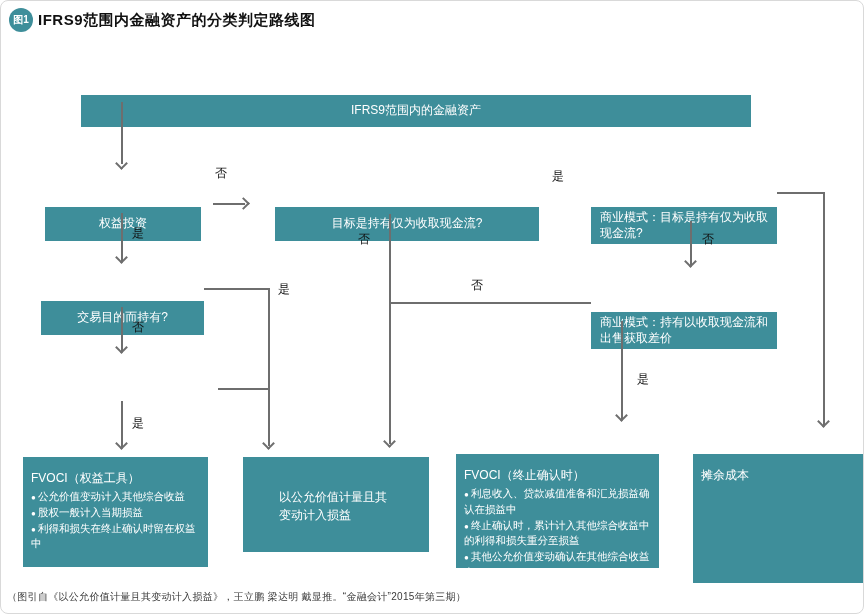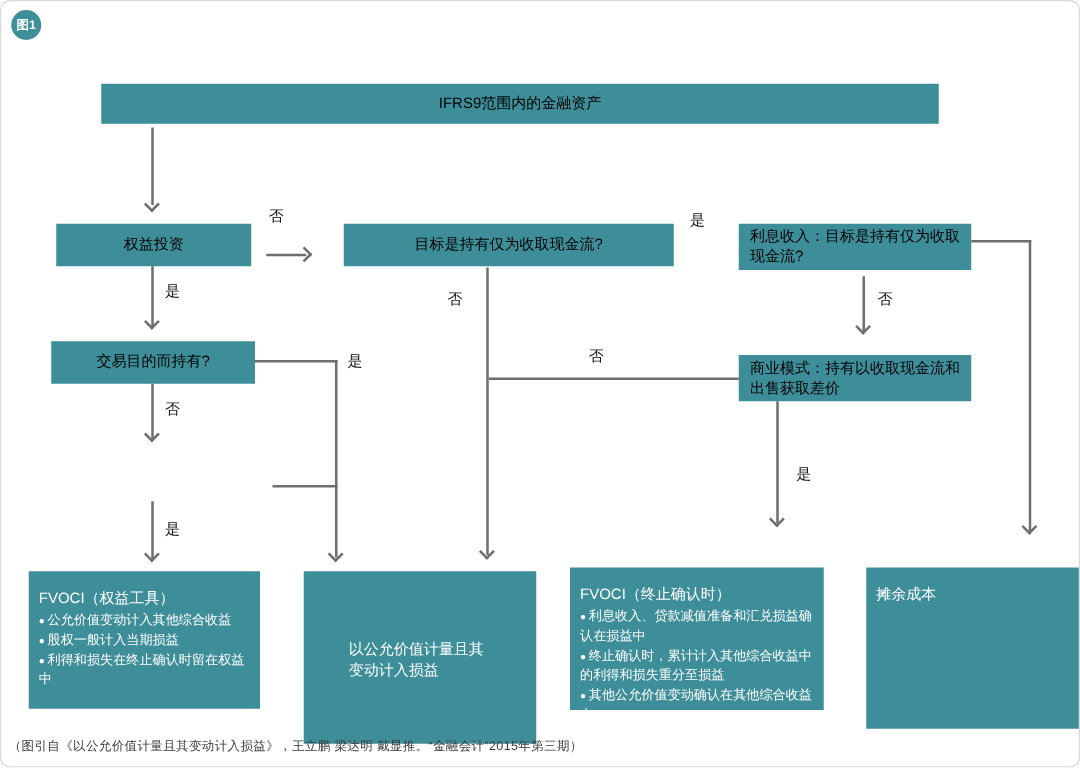--- a/index.html
+++ b/index.html
@@ -5,23 +5,23 @@
   * { margin:0; padding:0; box-sizing:border-box; }
   html,body { background:#fff; }
   body { font-family:"Liberation Sans","DejaVu Sans",sans-serif; }
   .canvas { position:relative; width:864px; height:614px; background:#fff;
             border:1px solid #d9d9d9; border-radius:8px; overflow:hidden; }
   .hdr-badge { position:absolute; left:8px; top:7px; width:24px; height:24px; border-radius:50%;
                background:#3e8e9a; color:#fff; font-size:10px; font-weight:bold;
                display:flex; align-items:center; justify-content:center; }
   .hdr-title { position:absolute; left:37px; top:10px; font-size:15px; font-weight:bold;
                color:#111; letter-spacing:0.5px; }
-  .node { position:absolute; background:#3e8e9a; color:#000000; font-size:12px;
+  .node { position:absolute; background:#3e8e9a; color:#ffffff; font-size:12px;
           display:flex; align-items:center; justify-content:center; text-align:center;
-          line-height:1.3; padding:2px 6px; }
+          line-height:1.3; padding:2px 6px;margin-top:28px; }
   .node.al { justify-content:flex-start; text-align:left; padding:3px 9px; }
   .outcome { position:absolute; background:#3e8e9a; color:#fff; padding:12px 8px 8px 8px;
              font-size:10.5px; line-height:1.5; }
   .outcome .ot { font-size:12px; margin-bottom:2px; }
   .outcome li { list-style:none; display:block; }
   .outcome li::before { content:"● "; font-size:8px; }
   .center-box { display:flex; align-items:center; justify-content:center; }
   .center-box span { display:block; width:114px; text-align:left; font-size:12px; line-height:1.45; }
   .hline, .vline { position:absolute; background:#6e6e6e; }
   .hline { height:2px; } .vline { width:2px; }
@@ -31,44 +31,45 @@
   .chev.right { transform:rotate(-45deg); }
   .lab { position:absolute; font-size:12px; color:#111; }
   .footer { position:absolute; left:6px; top:589px; font-size:10px; color:#3a3a3a; letter-spacing:0.3px; }
 </style>
 </head>
 <body>
 
 <div class="canvas">
 
   <div class="hdr-badge">图1</div>
+  <div class="hdr-title">IFRS9范围内金融资产的分类判定路线图</div>
 
   <div class="node" style="left:80px; top:66px; width:670px; height:32px;">IFRS9范围内的金融资产</div>
 
   <div class="node" style="left:44px; top:178px; width:156px; height:34px;">权益投资</div>
 
   <div class="node" style="left:274px; top:178px; width:264px; height:34px;">目标是持有仅为收取现金流?</div>
 
-  <div class="node al" style="left:590px; top:178px; width:186px; height:37px;">利息收入：目标是持有仅为收取现金流?</div>
+  <div class="node al" style="left:590px; top:178px; width:186px; height:37px;">商业模式：目标是持有仅为收取现金流?</div>
 
   <div class="node" style="left:40px; top:272px; width:163px; height:34px;">交易目的而持有?</div>
 
   <div class="node al" style="left:590px; top:283px; width:186px; height:37px;">商业模式：持有以收取现金流和出售获取差价</div>
 
 
   <div class="outcome" style="left:22px; top:456px; width:185px; height:110px;">
     <div class="ot">FVOCI（权益工具）</div>
     <ul>
       <li>公允价值变动计入其他综合收益</li>
       <li>股权一般计入当期损益</li>
       <li>利得和损失在终止确认时留在权益中</li>
     </ul>
   </div>
 
-  <div class="outcome center-box" style="left:242px; top:456px; width:186px; height:138px;">
+  <div class="outcome center-box" style="left:242px; top:456px; width:186px; height:95px;">
     <span>以公允价值计量且其变动计入损益</span>
   </div>
 
   <div class="outcome" style="left:455px; top:453px; width:203px; height:114px;">
     <div class="ot">FVOCI（终止确认时）</div>
     <ul>
       <li>利息收入、贷款减值准备和汇兑损益确认在损益中</li>
       <li>终止确认时，累计计入其他综合收益中的利得和损失重分至损益</li>
       <li>其他公允价值变动确认在其他综合收益中</li>
     </ul>

